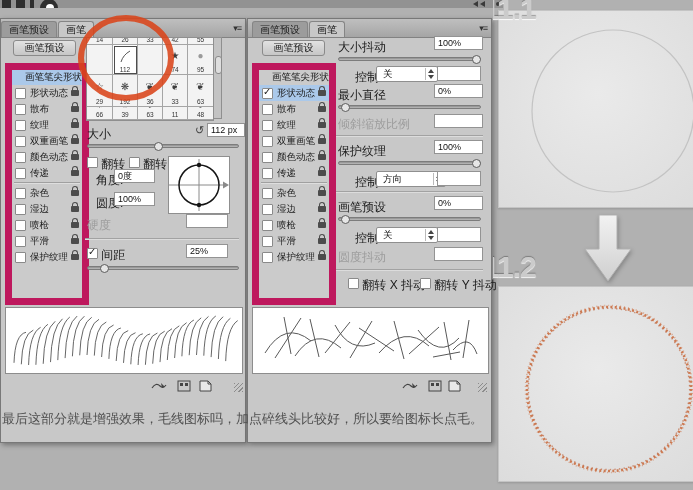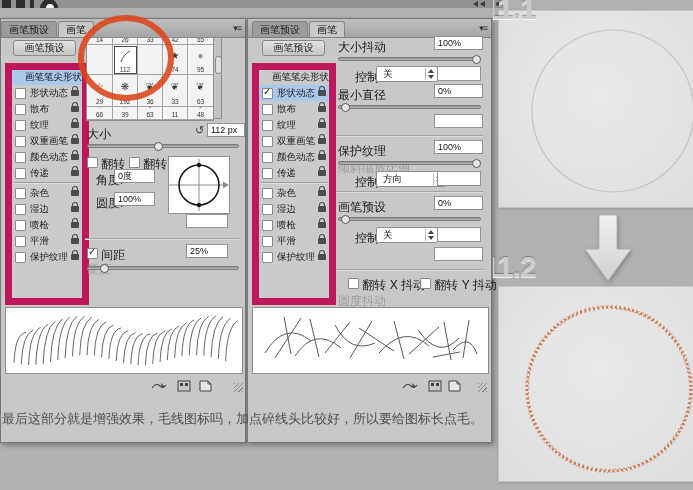--- a/index.html
+++ b/index.html
@@ -30,21 +30,21 @@
   .sdiv{height:0;border-top:1px solid #a0a0a0;border-bottom:1px solid #dedede;margin:1px 2px;}
   .cb{width:9px;height:9px;background:#fff;border:1px solid #8a8a8a;border-radius:1px;flex:0 0 auto;
       display:inline-block;position:relative;box-sizing:content-box;}
   .cb.checked::after{content:"✓";position:absolute;left:0px;top:-3px;font-size:10px;color:#222;font-weight:bold;}
   .slabel{margin-left:4px;flex:1 1 auto;overflow:hidden;}
   .lock{width:8px;height:6px;background:#4c4c4c;border-radius:1px;position:relative;flex:0 0 auto;margin-left:2px;}
   .lock::before{content:"";position:absolute;top:-4px;left:1px;width:4px;height:4px;border:1px solid #4c4c4c;
                 border-bottom:none;border-radius:3px 3px 0 0;}
   
   .lbl{position:absolute;font-size:12px;color:#1b1b1b;white-space:nowrap;}
-  .lbl.dis{color:#9d9d9d;margin-top:44px;}
+  .lbl.dis{color:#9d9d9d;}
   .vbox{position:absolute;background:#fff;border:1px solid #939393;font-size:9px;color:#111;
         padding:0 3px;height:12px;line-height:12px;box-sizing:content-box;white-space:nowrap;}
   .track{position:absolute;height:4px;background:linear-gradient(#8d8d8d,#bdbdbd);border:1px solid #7c7c7c;
          border-radius:2px;box-sizing:border-box;}
   .thumb{position:absolute;top:-3px;width:9px;height:9px;background:#e6e6e6;border:1px solid #5c5c5c;
          border-radius:50%;box-sizing:border-box;}
   .divider{position:absolute;height:0;border-top:1px solid #a2a2a2;border-bottom:1px solid #dcdcdc;}
   .dd{position:absolute;background:#fff;border:1px solid #8f8f8f;border-radius:2px;height:14px;
       font-size:9.5px;color:#111;line-height:14px;padding:0 16px 0 6px;box-sizing:content-box;}
   .dd .arr{position:absolute;right:2px;top:1px;width:9px;height:12px;border-left:1px solid #bbb;}

